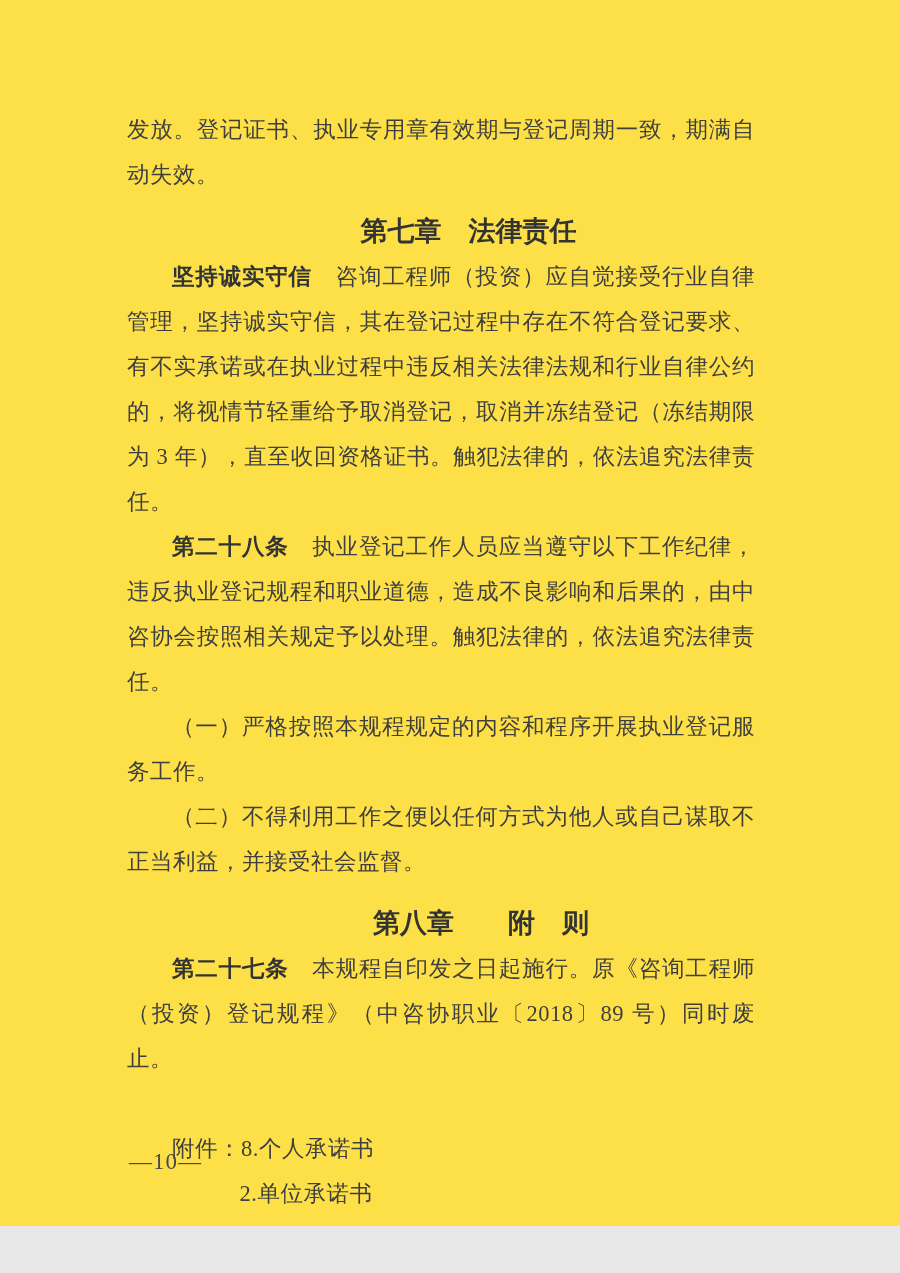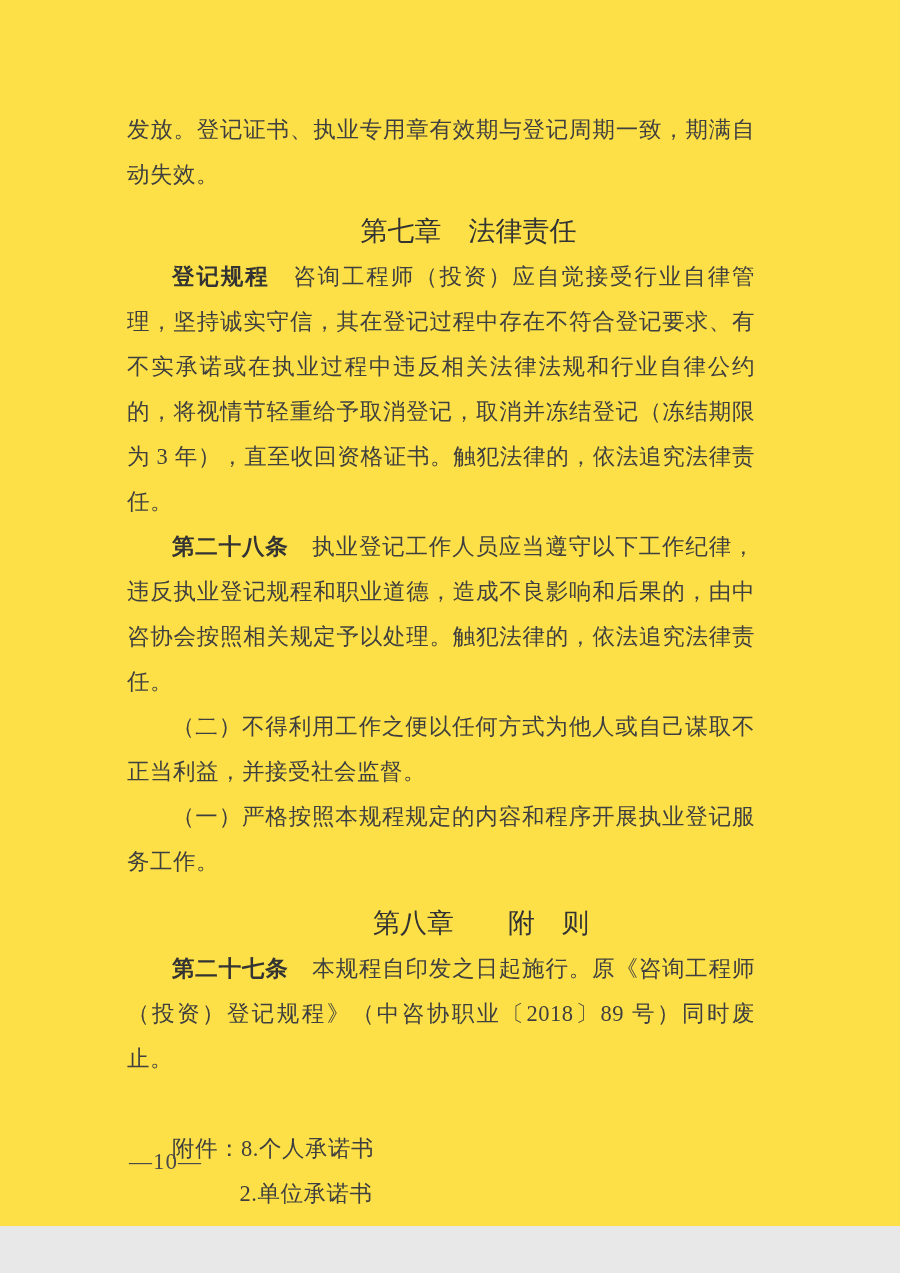--- a/index.html
+++ b/index.html
@@ -36,21 +36,21 @@
   }
   .article-label {
     font-family: "Liberation Sans", "DejaVu Sans", sans-serif;
     font-weight: 700;
     color: #333333;
     margin-right: 1.05em;
   }
   .chapter {
     margin: 12px 0 0 0;
     font-family: "Liberation Sans", "DejaVu Sans", sans-serif;
-    font-weight: 400;
+    font-weight: 700;
     font-size: 27px;
     line-height: 45px;
     color: #333333;
     text-align: center;
     text-indent: 0;
   }
   .chapter-7 { padding-left: 55px; }
   .chapter-8 { margin-top: 17px; padding-left: 80px; }
   .attachments {
     margin-top: 45px;
@@ -77,27 +77,27 @@
 </head>
 <body>
 
 <div class="page">
   <div class="content">
 
     <p class="para no-indent">发放。登记证书、执业专用章有效期与登记周期一致，期满自动失效。</p>
 
     <h2 class="chapter chapter-7">第七章　法律责任</h2>
 
-    <p class="para"><span class="article-label">登记规程</span><span>咨询工程师（投资）应自觉接受行业自律管理，坚持诚实守信，其在登记过程中存在不符合登记要求、有不实承诺或在执业过程中违反相关法律法规和行业自律公约的，将视情节轻重给予取消登记，取消并冻结登记（冻结期限为 3 年），直至收回资格证书。触犯法律的，依法追究法律责任。</span></p>
+    <p class="para"><span class="article-label">坚持诚实守信</span><span>咨询工程师（投资）应自觉接受行业自律管理，坚持诚实守信，其在登记过程中存在不符合登记要求、有不实承诺或在执业过程中违反相关法律法规和行业自律公约的，将视情节轻重给予取消登记，取消并冻结登记（冻结期限为 3 年），直至收回资格证书。触犯法律的，依法追究法律责任。</span></p>
 
     <p class="para"><span class="article-label">第二十八条</span><span>执业登记工作人员应当遵守以下工作纪律，违反执业登记规程和职业道德，造成不良影响和后果的，由中咨协会按照相关规定予以处理。触犯法律的，依法追究法律责任。</span></p>
 
+    <p class="para">（一）严格按照本规程规定的内容和程序开展执业登记服务工作。</p>
+
     <p class="para">（二）不得利用工作之便以任何方式为他人或自己谋取不正当利益，并接受社会监督。</p>
-
-    <p class="para">（一）严格按照本规程规定的内容和程序开展执业登记服务工作。</p>
 
     <h2 class="chapter chapter-8">第八章　　附　则</h2>
 
 
     <p class="para"><span class="article-label">第二十七条</span><span>本规程自印发之日起施行。原《咨询工程师（投资）登记规程》（中咨协职业〔2018〕89 号）同时废止。</span></p>
 
     <div class="attachments">
       <p class="att-row"><span>附件：</span><span>8.个人承诺书</span></p>
       <p class="att-row"><span class="att-spacer"></span><span>2.单位承诺书</span></p>
     </div>

